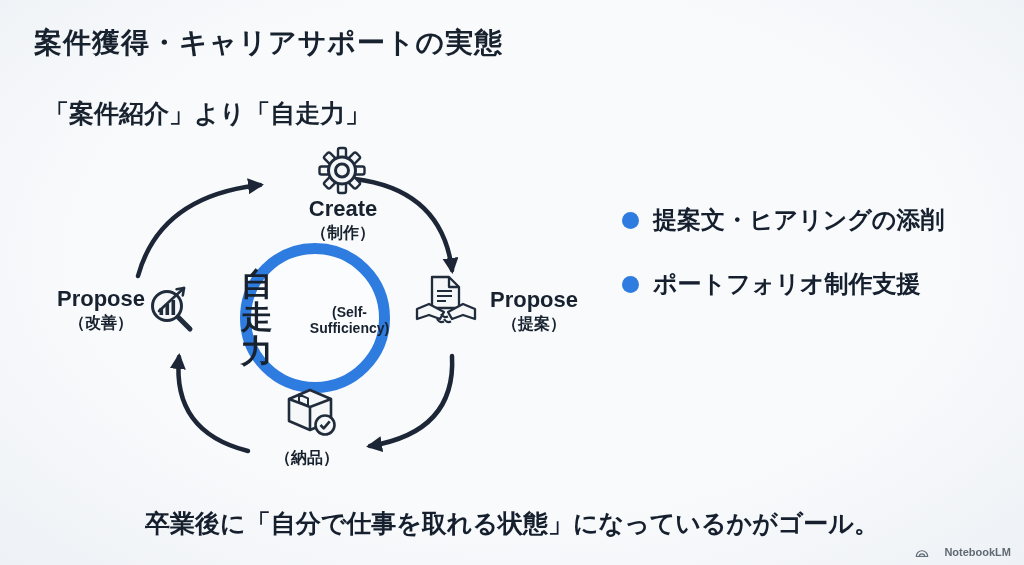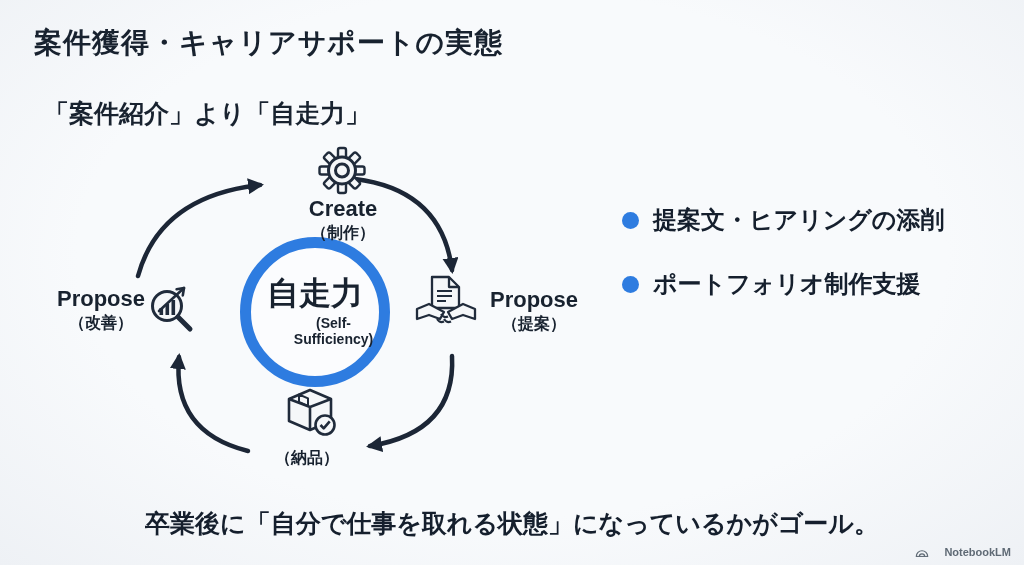--- a/index.html
+++ b/index.html
@@ -15,23 +15,23 @@
     font-size:28px; font-weight:900; letter-spacing:1px; color:#18222f;
   }
   .subtitle {
     position:absolute; left:44px; top:97px;
     font-size:25px; font-weight:800; color:#18222f;
   }
   
   .arrows { position:absolute; left:0; top:0; width:1024px; height:565px; pointer-events:none; }
   .icon-abs { position:absolute; }
   .center-circle {
-    position:absolute; left:240px; top:237px; width:150px; height:150px;
+    position:absolute; left:240px; top:243px; width:150px; height:150px;
     border:11px solid #2e7ce0; border-radius:50%; background:#fbfcfe;
-    display:flex; flex-direction:column; align-items:center; justify-content:center;
+    display:flex; flex-direction:row; align-items:center; justify-content:center;
     text-align:center;
   }
   .center-main { font-size:32px; font-weight:900; line-height:1.05; color:#18222f; }
   .center-sub  { font-size:14px; font-weight:800; margin-top:4px; color:#18222f;padding-left:37px; }
   .step-label { position:absolute; text-align:center; }
   .step-en { font-size:22px; font-weight:900; line-height:1.1; color:#18222f; }
   .step-jp { font-size:16px; font-weight:800; margin-top:2px; color:#18222f; }
   
   .bullets { position:absolute; left:622px; top:204px; width:395px; list-style:none; }
   .bullet-item { display:flex; gap:14px; align-items:flex-start; }

